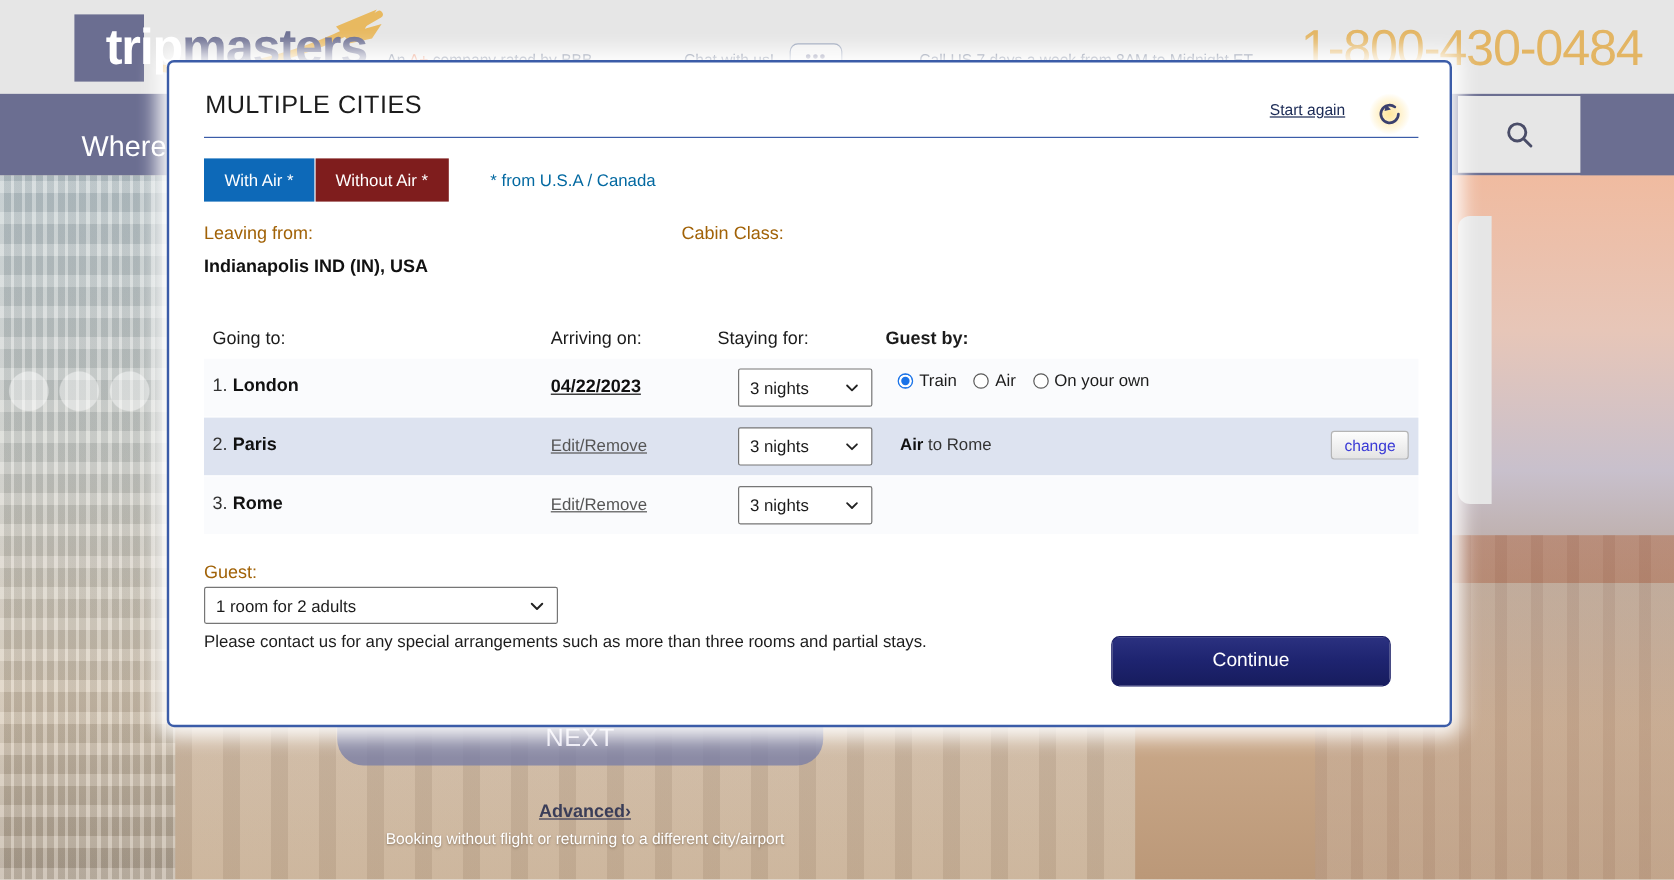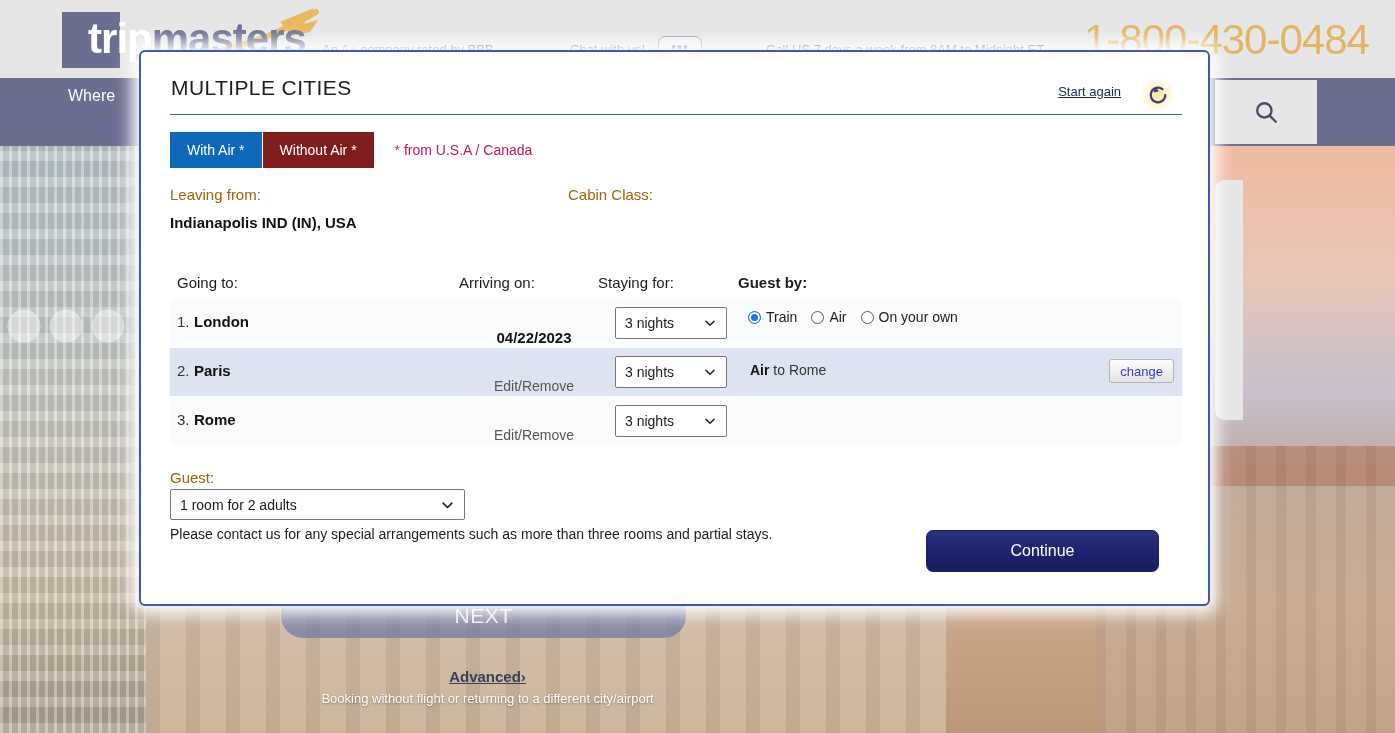--- a/index.html
+++ b/index.html
@@ -50,21 +50,21 @@
   .hdr-phone {
     position:absolute; left:1084px; top:16px; font-size:42px; color:#e3b563;
     white-space:nowrap; letter-spacing:-1px;
   }
 
   .nav-bar {
     position:absolute; left:0; top:78px; width:1395px; height:68px;
     background:#6b6e91;
   }
   .nav-where {
-    position:absolute; left:68px; top:87px; font-size:16px; color:#ffffff;
+    position:absolute; left:68px; top:109px; font-size:24px; color:#ffffff;
   }
   .search-box {
     position:absolute; left:1215px; top:80px; width:102px; height:64px;
     background:#e6e6e6; display:flex; align-items:center; justify-content:center;
   }
   .search-ico { width:26px; height:26px; }
 
   
   .photo {
     position:absolute; left:0; top:146px; width:1395px; height:587px;
@@ -165,21 +165,21 @@
     position:absolute; left:29px; top:62px; width:1012px; height:1px; background:#3b5ca8;
   }
 
   .tabs { position:absolute; left:29px; top:80px; display:flex; align-items:center; }
   .tab {
     height:36px; padding:0 17px; display:flex; align-items:center;
     font-size:14px; color:#ffffff; cursor:pointer;
   }
   .tab.active { background:#0d69b8; }
   .tab.inactive { background:#7f1d1d; margin-left:1px; }
-  .tab-note { margin-left:21px; font-size:14px; color:#be185d; }
+  .tab-note { margin-left:35px; font-size:14px; color:#0369a1; }
 
   .lbl { font-size:15px; color:#a16207; }
   .leaving-lbl { position:absolute; left:29px; top:134px; }
   .leaving-val {
     position:absolute; left:29px; top:162px; font-size:15px; font-weight:bold; color:#111;
   }
   .cabin-lbl { position:absolute; left:427px; top:134px; }
   .sel {
     border:1px solid #767676; background:#ffffff; border-radius:2px;
     font-size:14px; color:#1a1a1a; display:flex; align-items:center;
@@ -197,21 +197,21 @@
   .th-travel { left:597px; font-weight:bold; }
 
   .row {
     position:absolute; left:29px; width:1012px; height:48px;
   }
   .row.r1 { top:247px; background:#fafbfd; }
   .row.r2 { top:296px; background:#dde3f0; }
   .row.r3 { top:345px; background:#fafbfd; }
   .row-num { position:absolute; left:7px; top:14px; font-size:15px; color:#333; }
   .row-city { position:absolute; left:24px; top:14px; font-size:15px; font-weight:bold; color:#111; }
-  .row-arr { position:absolute; left:289px; top:30px; font-size:14px; color:#111; width:150px; text-align:center; }
+  .row-arr { position:absolute; left:289px; top:15px; font-size:14px; color:#111; width:150px; text-align:left;text-decoration:underline; }
   .row-arr.bold { font-weight:bold; font-size:15px; }
   .row-arr.link { color:#555; }
   .row-sel { position:absolute; left:445px; top:8px; width:112px; height:32px; }
   .row-travel { position:absolute; left:578px; top:10px; display:flex; align-items:center; font-size:14px; color:#1c1c1c; }
   .radio-wrap { display:flex; align-items:center; margin-right:14px; cursor:pointer; }
   .radio {
     width:13px; height:13px; border-radius:50%; border:1px solid #5a5a5a;
     background:#fff; margin-right:5px; position:relative;
   }
   .radio.on { border-color:#1a73e8; background:#1a73e8; box-shadow:inset 0 0 0 2px #fff; }

